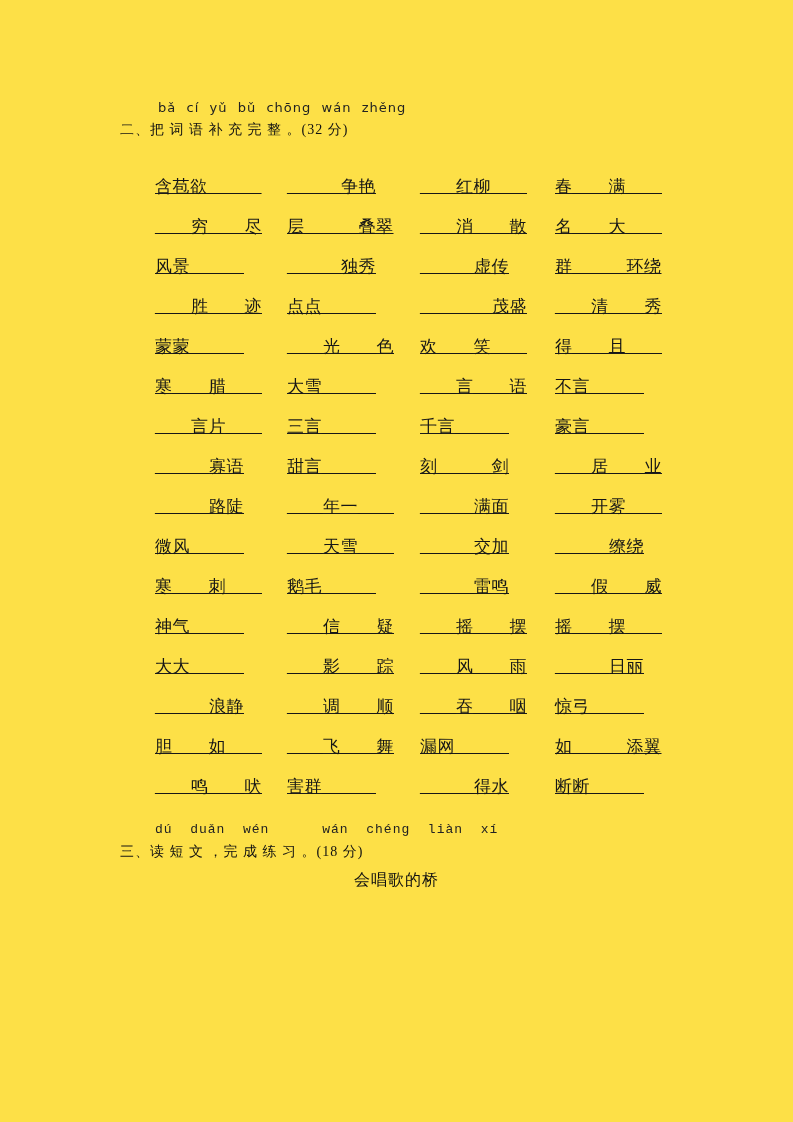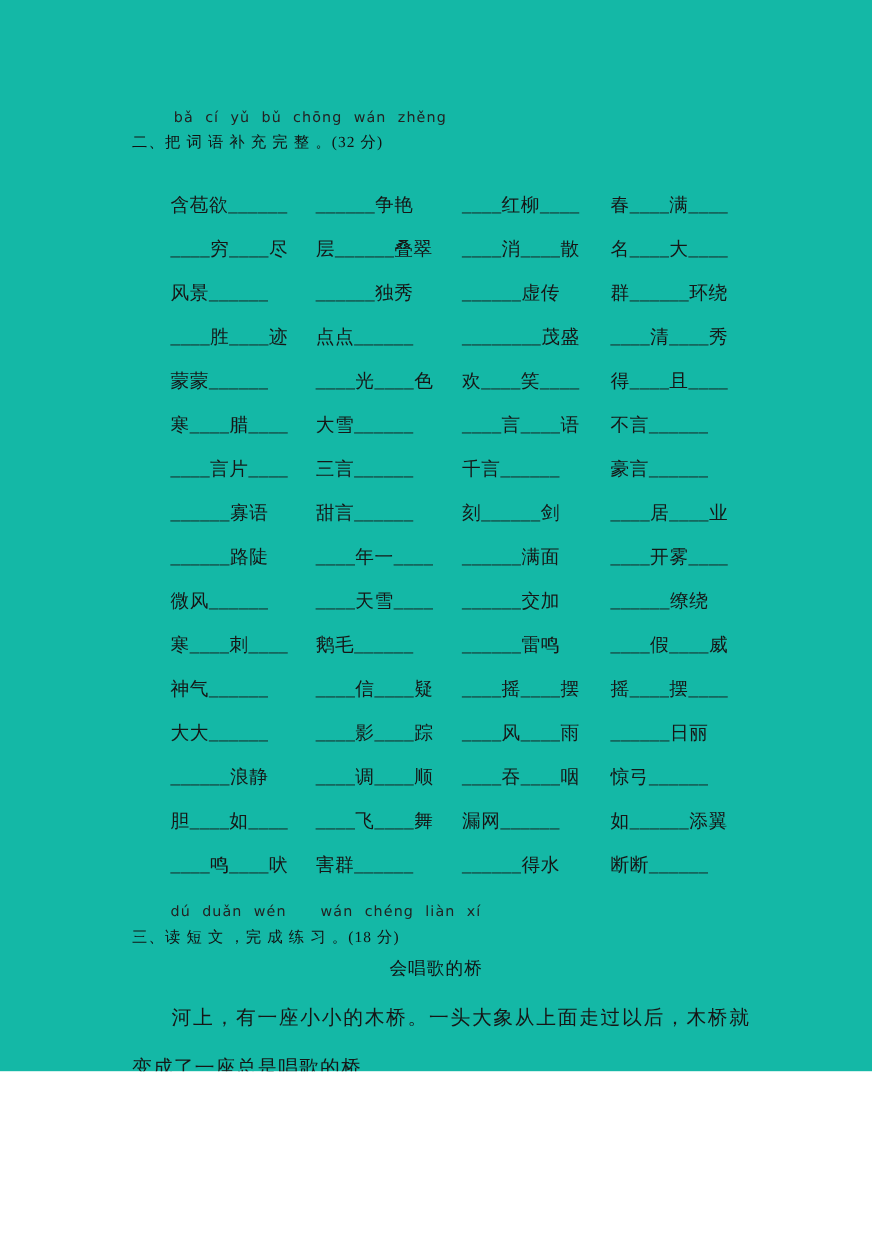--- a/index.html
+++ b/index.html
@@ -1,19 +1,19 @@
 <!DOCTYPE html>
 <html><head>
 <meta charset="utf-8">
 <style>
   html,body{margin:0;padding:0;background:#ffffff;}
   .page{
     position:relative;
-    width:793px;height:974px;
-    background:#14b8a6;
+    width:793px;height:1122px;
+    background:#fde047;
     color:#1c1c1c;
     font-family:"Liberation Serif","DejaVu Serif",serif;
     overflow:hidden;
   }
   .pinyin{
     position:absolute;
     font-family:"DejaVu Sans","Liberation Sans",sans-serif;
     font-size:13px;
     letter-spacing:1px;
     color:#222;
@@ -29,28 +29,29 @@
   .sec2-pinyin{left:158px;top:100px;}
   .sec2-heading{left:120px;top:121px;}
   .blanks-grid{
     position:absolute;
     left:155px;top:166px;
     width:565px;
     display:grid;
     grid-template-columns:132px 133px 135px 135px;
     grid-auto-rows:40px;
     align-items:center;
+    text-decoration:underline;
   }
   .cell{
     font-size:17px;
     white-space:nowrap;
     color:#161616;
     letter-spacing:0.5px;
   }
-  .sec3-pinyin{left:155px;top:822px;}
+  .sec3-pinyin{left:155px;top:822px;font-family:Liberation Mono, monospace;}
   .sec3-heading{left:120px;top:843px;}
   .passage-title{
     position:absolute;
     left:0;top:870px;
     width:793px;
     text-align:center;
     font-size:16px;
     letter-spacing:1px;
     color:#111;
   }
@@ -143,17 +144,16 @@
         <div class="cell">______得水</div>
         <div class="cell">断断______</div>
       </div>
   </div>
 
   <div class="section">
     <div class="pinyin sec3-pinyin">dú  duǎn  wén      wán  chéng  liàn  xí</div>
     <div class="sec-heading sec3-heading">三、读 短 文 ，完 成 练 习 。(18 分)</div>
     <div class="passage-title">会唱歌的桥</div>
     <div class="passage">
-        <p class="para">河上，有一座小小的木桥。一头大象从上面走过以后，木桥就变成了一座总是唱歌的桥。</p>
       </div>
   </div>
 
 </div>
 
 </body></html>

